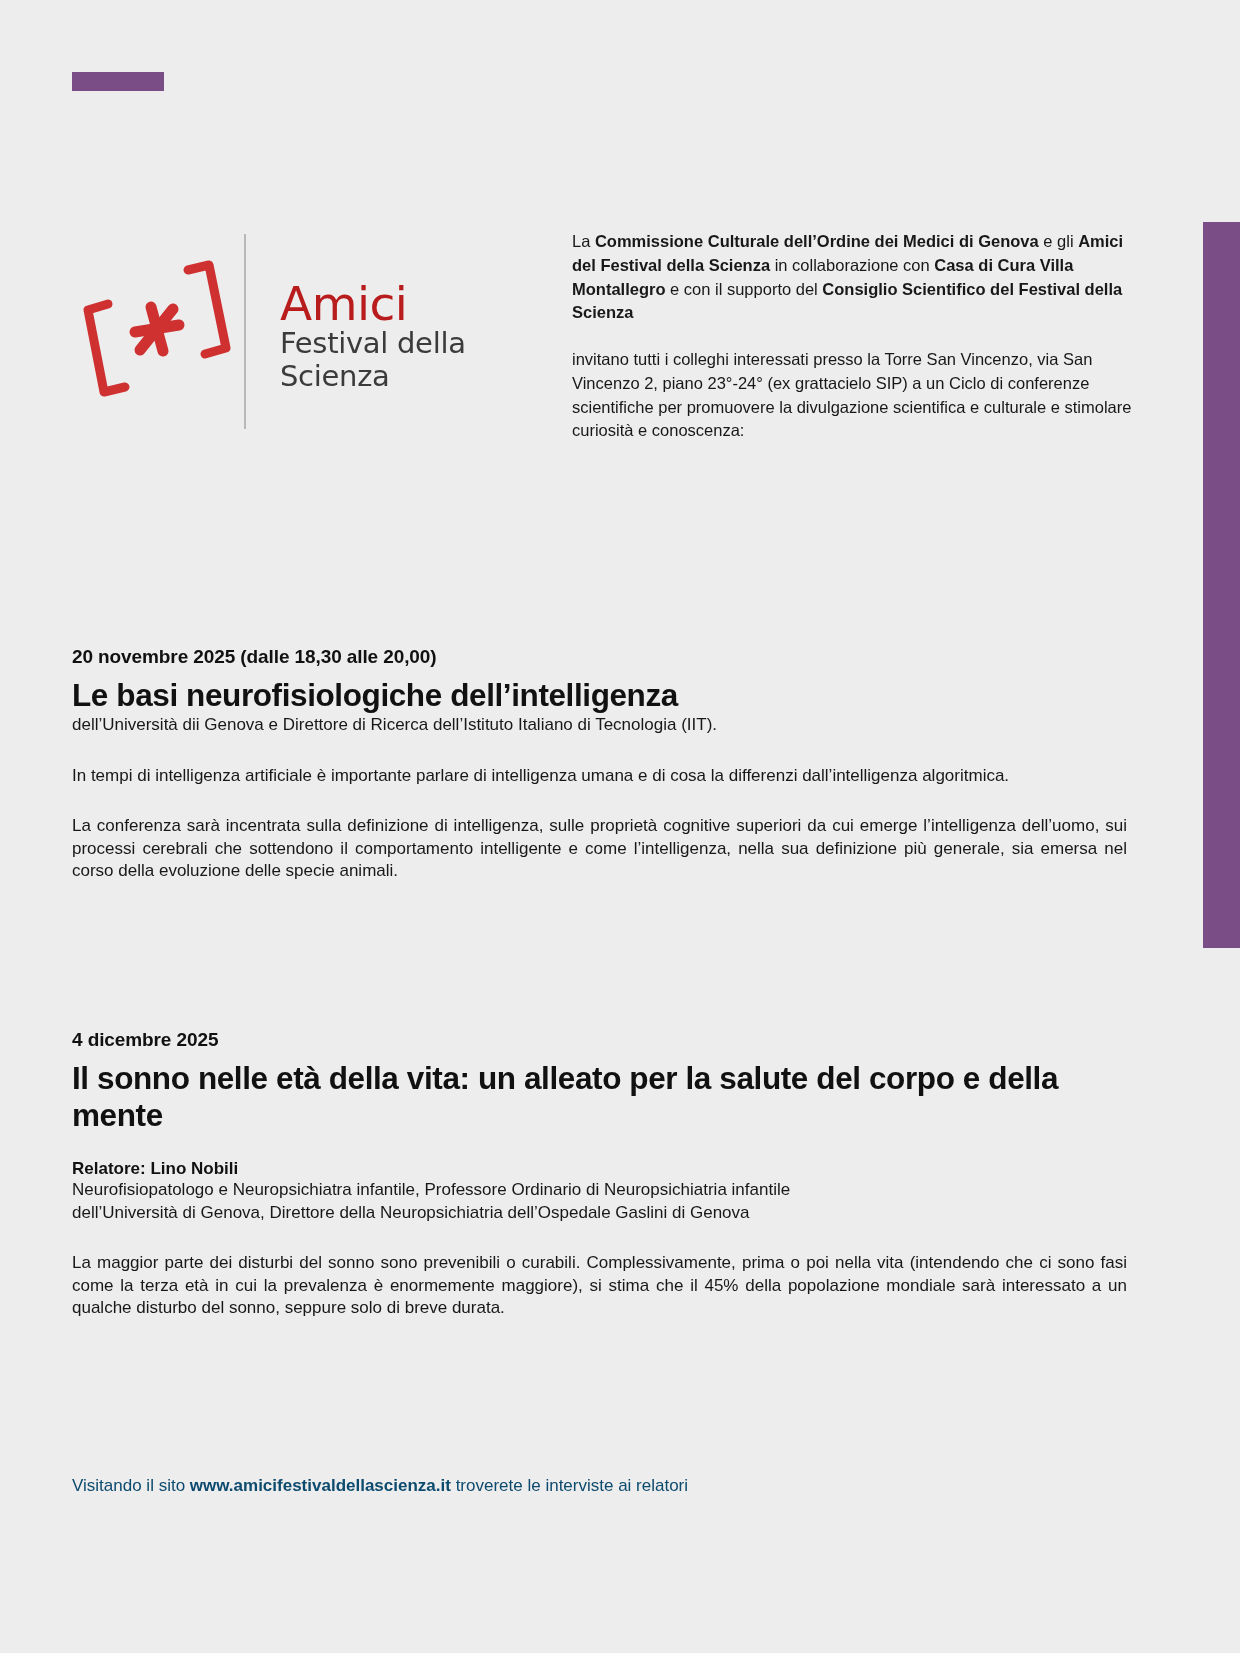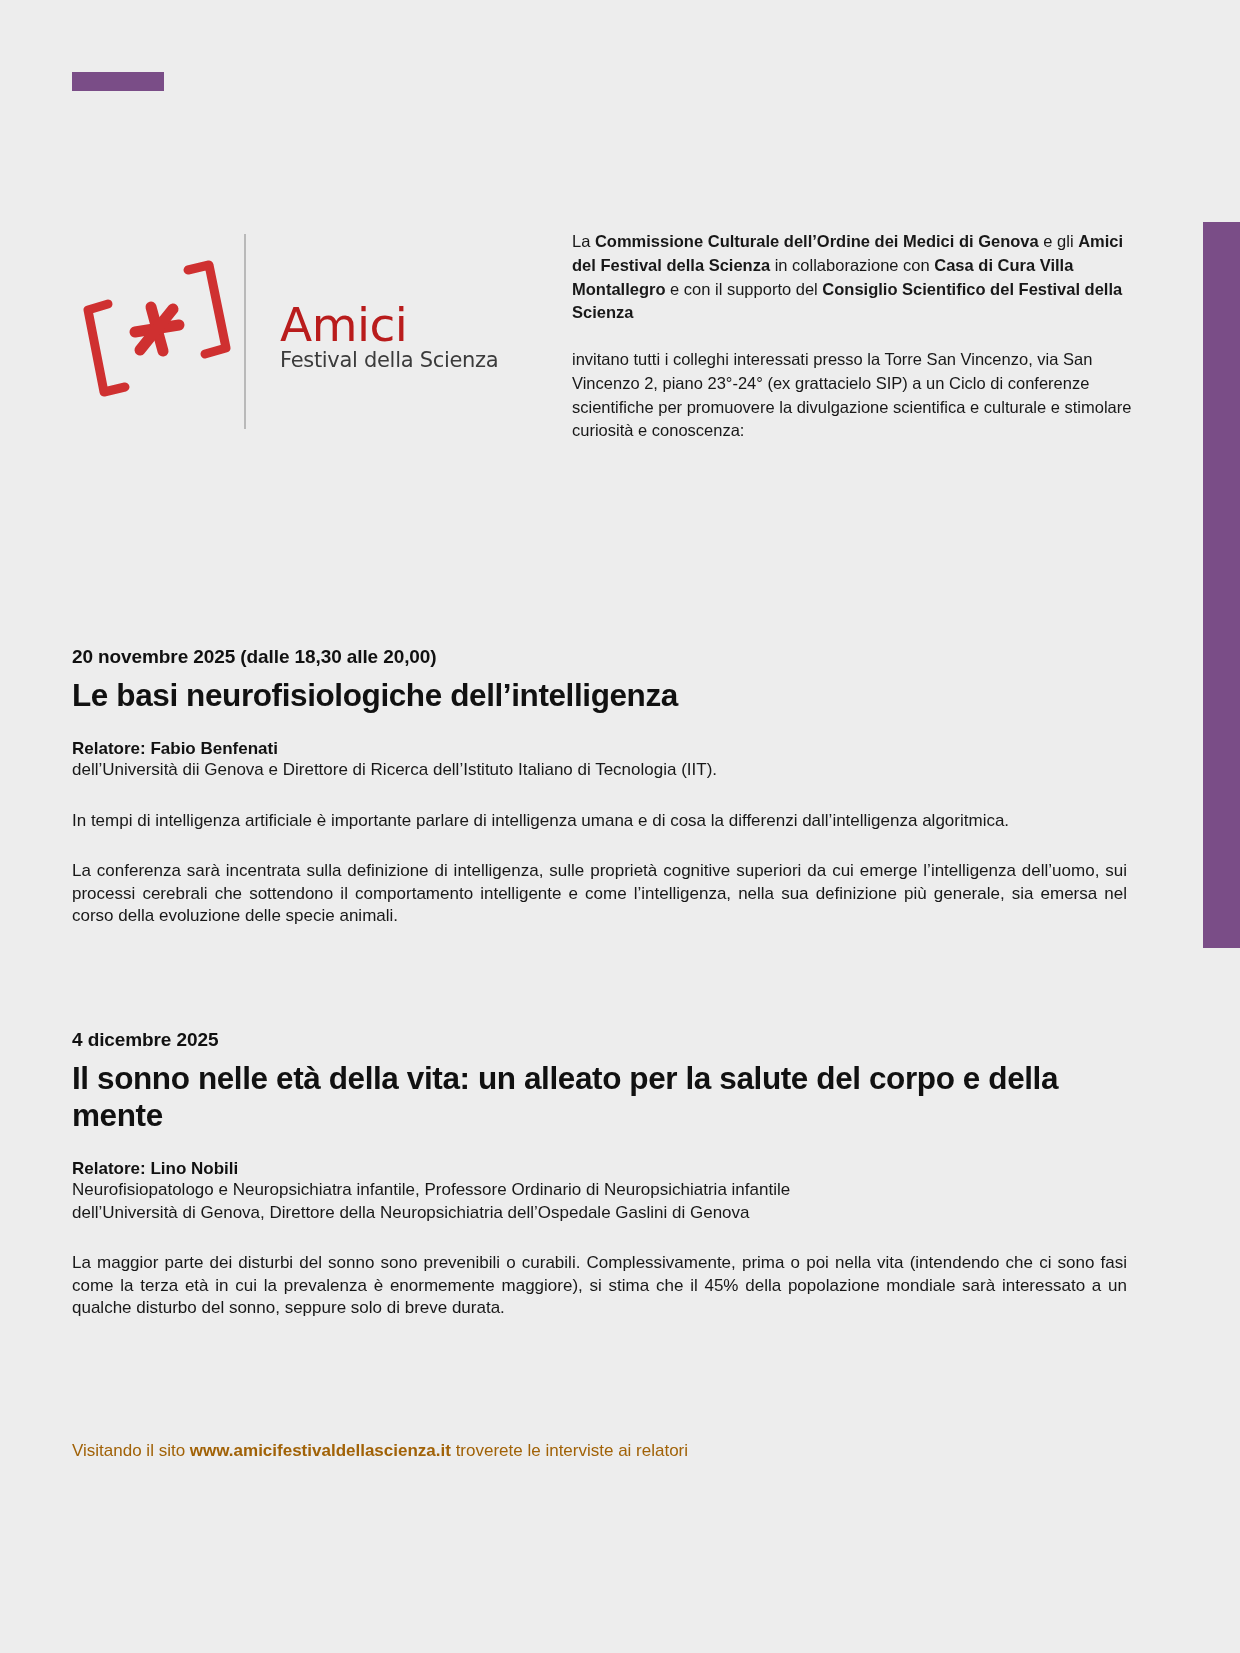--- a/index.html
+++ b/index.html
@@ -86,21 +86,21 @@
     padding-top: 10px;
   }
   .logo-amici {
     font-size: 47px;
     color: #b91c1c;
     line-height: 1;
     letter-spacing: -0.5px;
     font-family: "DejaVu Sans", sans-serif;
   }
   .logo-festival {
-    font-size: 21px;
+    font-size: 29px;
     color: #3b3b3b;
     line-height: 1.15;
     letter-spacing: -0.3px;
     font-family: "DejaVu Sans", sans-serif;
   }
 
   .intro {
     flex: 1 1 auto;
     font-size: 16.5px;
     line-height: 1.44;
@@ -155,24 +155,24 @@
     color: #181818;
     margin-top: 28px;
     text-align: justify;
     font-family: "Liberation Sans Narrow", "Liberation Sans", sans-serif;
   }
 
   
   .footer {
     position: absolute;
     left: 72px;
-    top: 1441px;
+    top: 1476px;
     width: 1060px;
     font-size: 17px;
-    color: #a16207;
+    color: #0c4a6e;
     font-family: "Liberation Sans Narrow", "Liberation Sans", sans-serif;
   }
   .footer b { font-weight: bold; }
 </style>
 </head>
 <body>
 
 <div class="page">
 
   <div class="side-bar"></div>
@@ -208,21 +208,20 @@
       <p id="intro-p1"><span>La </span><b>Commissione Culturale dell’Ordine dei Medici di Genova</b><span> e  gli </span><b>Amici del Festival della Scienza</b><span> in collaborazione con </span><b>Casa di Cura Villa Montallegro</b><span> e con il supporto del </span><b>Consiglio Scientifico del Festival della Scienza</b></p>
       <div class="gap"></div>
       <p>invitano tutti i colleghi interessati presso la Torre San Vincenzo, via San Vincenzo 2, piano 23°-24° (ex grattacielo SIP) a un Ciclo di conferenze scientifiche  per promuovere la divulgazione scientifica e culturale e stimolare curiosità e conoscenza:</p>
     </div>
 
   </div>
 
   <div class="section sec-1">
     <div class="sec-date">20 novembre 2025 (dalle 18,30 alle 20,00)</div>
     <div class="sec-title">Le basi neurofisiologiche dell’intelligenza</div>
-    <div class="sec-speaker">Relatore: Fabio Benfenati</div>
     <div class="sec-body">dell’Università dii Genova e Direttore di Ricerca dell’Istituto Italiano di Tecnologia (IIT).</div>
     <div class="sec-para">In tempi di intelligenza artificiale è importante parlare di intelligenza umana e di cosa la differenzi dall’intelligenza algoritmica.</div>
     <div class="sec-para">La conferenza sarà incentrata sulla definizione di intelligenza, sulle proprietà cognitive superiori da cui emerge l’intelligenza dell’uomo, sui processi cerebrali che sottendono il comportamento intelligente e come l’intelligenza, nella sua definizione più generale, sia emersa nel corso della evoluzione delle specie animali.</div>
   </div>
 
   <div class="section sec-2">
     <div class="sec-date">4 dicembre 2025</div>
     <div class="sec-title">Il sonno nelle età della vita: un alleato per la salute del corpo e della mente</div>
     <div class="sec-speaker">Relatore: Lino Nobili</div>
     <div class="sec-body">Neurofisiopatologo e Neuropsichiatra infantile, Professore Ordinario di Neuropsichiatria infantile</div>

